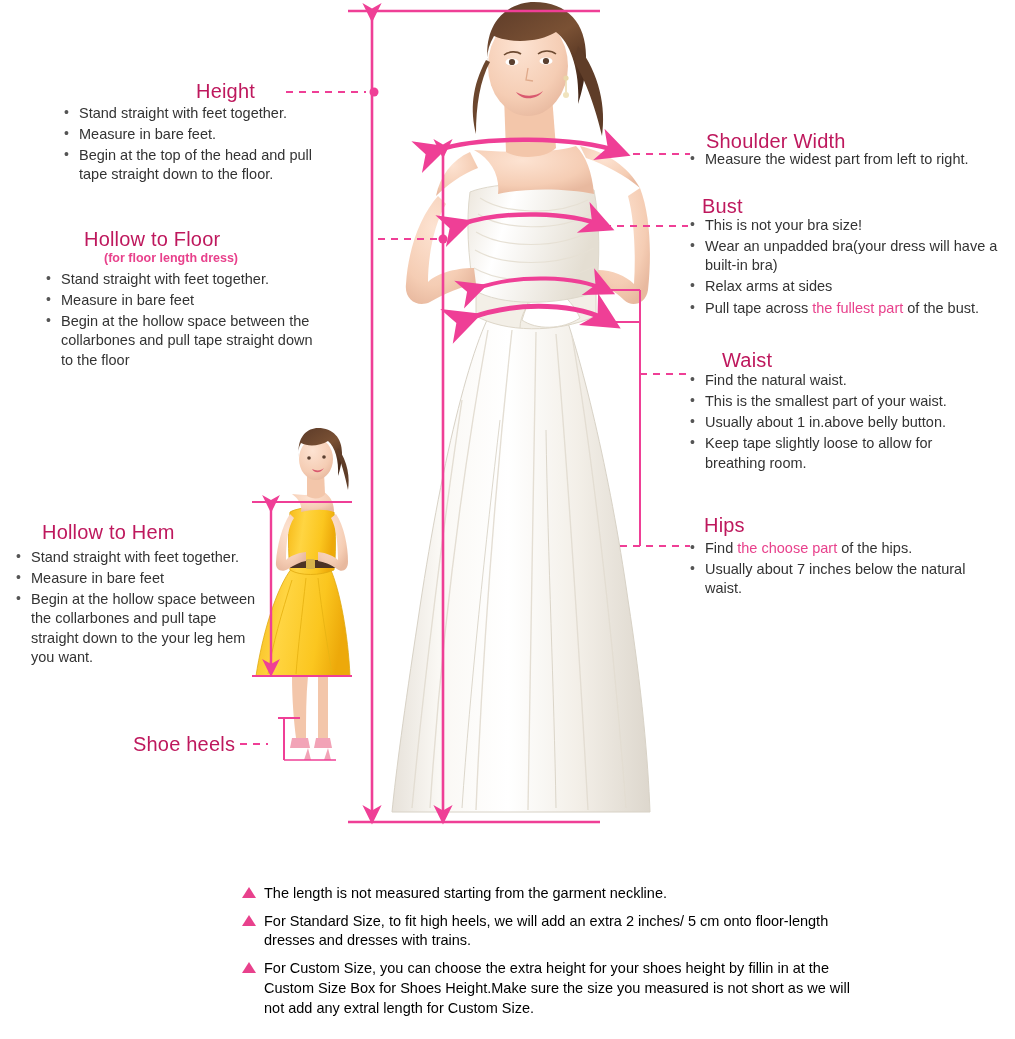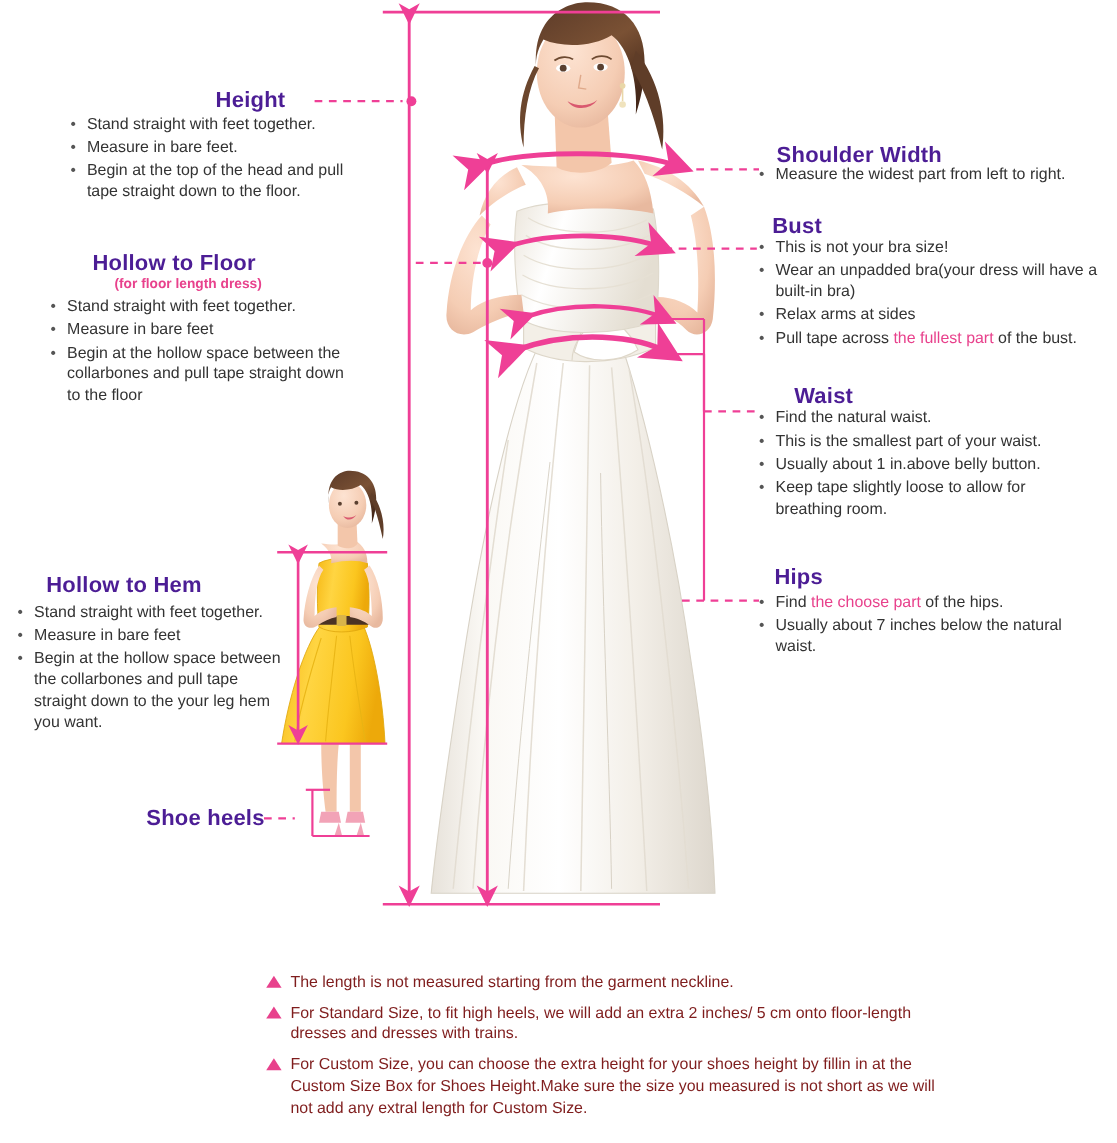--- a/index.html
+++ b/index.html
@@ -14,22 +14,22 @@
     position: relative;
     width: 1015px;
     height: 1039px;
     background: #ffffff;
     overflow: hidden;
   }
   .abs { position: absolute; }
 
   
   .heading {
-    color: #4c1d95;
-    font-weight: bold;
+    color: #be185d;
+    font-weight: normal;
     font-size: 20px;
     letter-spacing: 0.2px;
     white-space: nowrap;
   }
   .subheading {
     color: #e8418c;
     font-weight: bold;
     font-size: 12.5px;
     white-space: nowrap;
   }
@@ -53,21 +53,21 @@
     position: absolute;
     left: 0;
     top: -1px;
     color: #555;
     font-size: 14px;
   }
   .hl { color: #e8418c; }
 
   
   .notes {
-    color: #7f1d1d;
+    color: #000000;
     font-size: 14.5px;
     line-height: 1.36;
   }
   .note-row {
     position: relative;
     padding-left: 22px;
     margin-bottom: 8px;
   }
   .note-row .tri {
     position: absolute;

